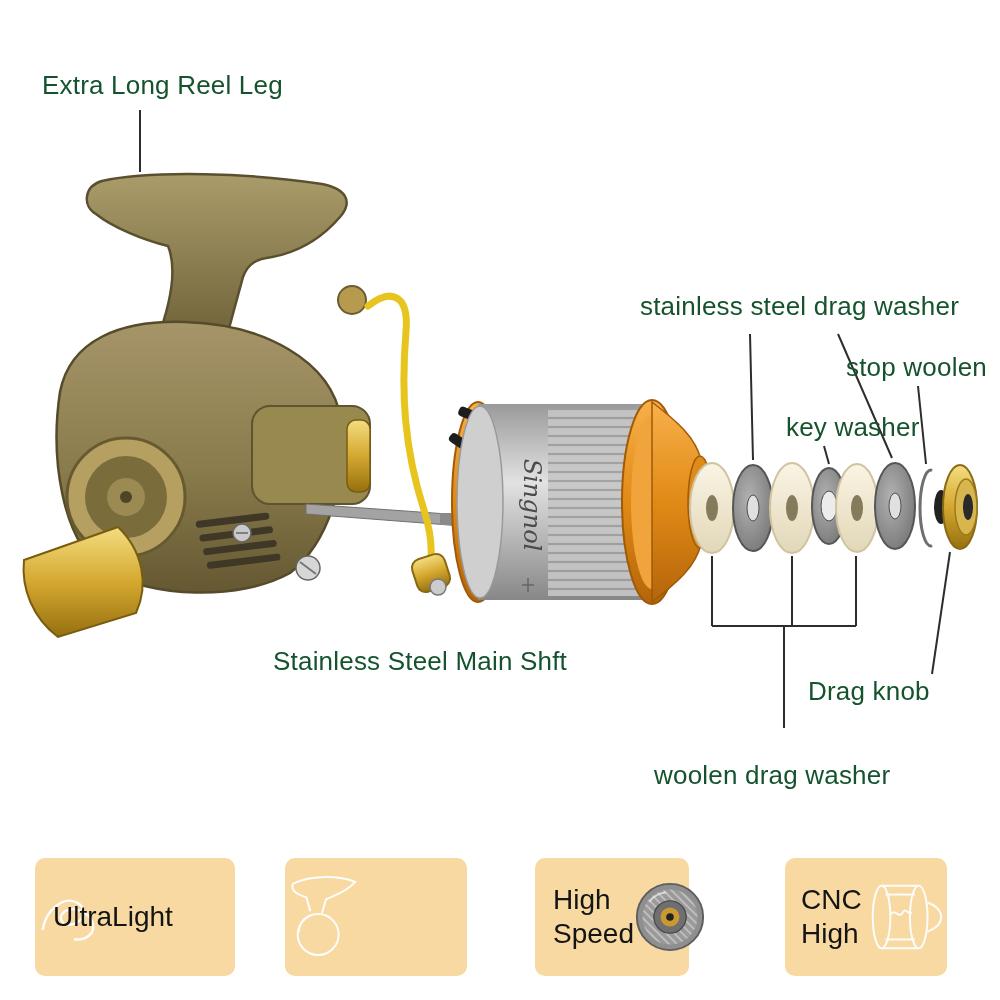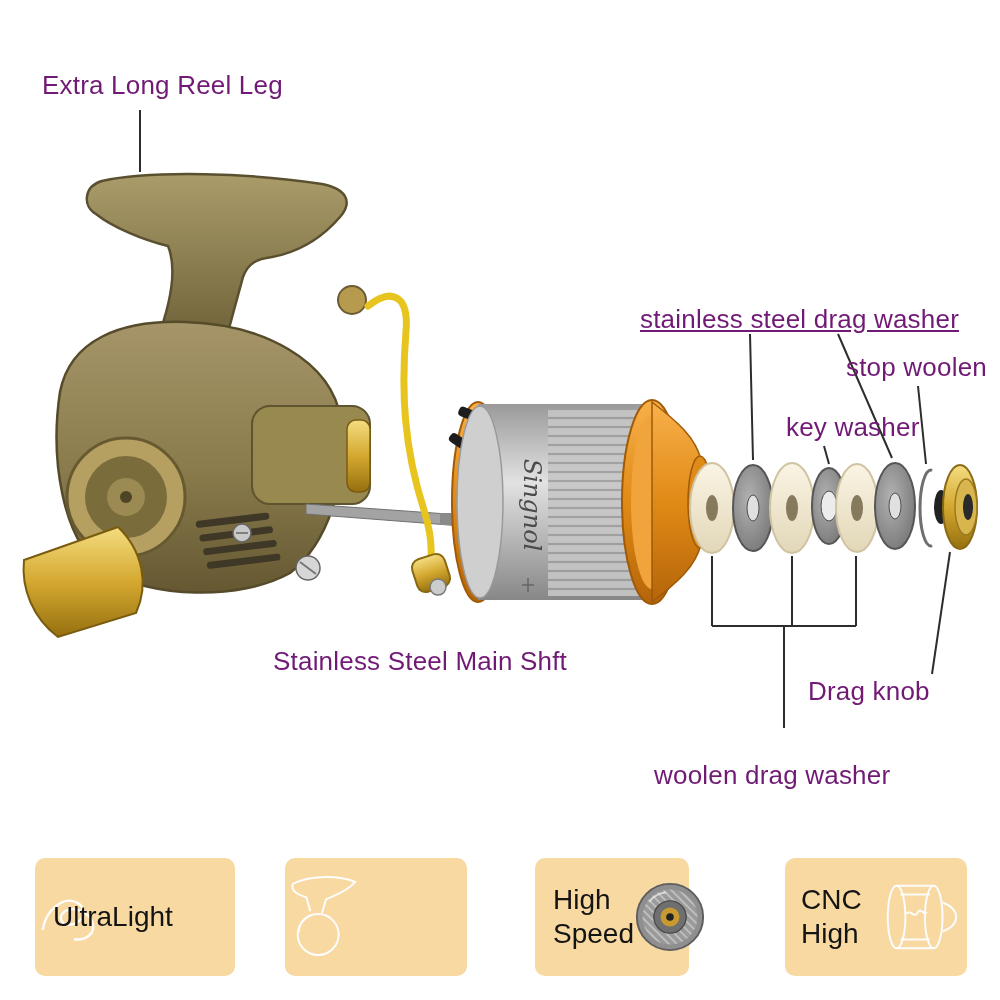--- a/index.html
+++ b/index.html
@@ -2,21 +2,21 @@
 <html><head>
 <meta charset="utf-8">
 <style>
   html,body{margin:0;padding:0;background:#fff;}
   .canvas{
     position:relative;width:1000px;height:1000px;background:#ffffff;
     font-family:"Liberation Sans", sans-serif;overflow:hidden;
   }
   svg.art{position:absolute;left:0;top:0;}
   .callout{
-    position:absolute;font-size:26px;color:#701a75;white-space:nowrap;
+    position:absolute;font-size:26px;color:#14532d;white-space:nowrap;
     letter-spacing:.2px;
   }
   .feature-box{
     position:absolute;top:858px;height:118px;background:#f8d9a2;
     border-radius:10px;display:flex;align-items:center;box-sizing:border-box;
   }
   .ft{font-size:28px;color:#141414;line-height:1.22;}
   .ft span{display:block;}
   .ft span:empty{display:none;}
   .fb-icon{flex:0 0 auto;}
@@ -176,21 +176,21 @@
       <line x1="712" y1="556" x2="712" y2="626"></line>
       <line x1="792" y1="556" x2="792" y2="626"></line>
       <line x1="856" y1="556" x2="856" y2="626"></line>
       <line x1="712" y1="626" x2="856" y2="626"></line>
       <line x1="784" y1="626" x2="784" y2="728"></line>
     </g>
   </svg>
 
   <div class="callout" style="left:42px;top:70px;">Extra Long Reel Leg</div>
 
-  <div class="callout" style="left:640px;top:304px;text-decoration:underline;">stainless steel drag washer</div>
+  <div class="callout" style="left:640px;top:291px;">stainless steel drag washer</div>
 
   <div class="callout" style="left:846px;top:352px;">stop woolen</div>
 
   <div class="callout" style="left:754px;top:412px;padding-left:32px;">key washer</div>
 
   <div class="callout" style="left:808px;top:676px;">Drag knob</div>
 
   <div class="callout" style="left:262px;top:646px;margin-left:11px;">Stainless Steel Main Shft</div>
 
   <div class="callout" style="left:654px;top:732px;margin-top:28px;">woolen drag washer</div>
@@ -231,21 +231,21 @@
       </defs>
       <circle cx="38" cy="38" r="35" fill="#8f8f8f" stroke="#5e5e5e" stroke-width="2"></circle>
       <circle cx="38" cy="38" r="29" fill="url(#pKnurl)"></circle>
       <circle cx="38" cy="38" r="17" fill="#6f6f6f" stroke="#4c4c4c" stroke-width="1.5"></circle>
       <circle cx="38" cy="38" r="10" fill="#c89a30"></circle>
       <circle cx="38" cy="38" r="4" fill="#222"></circle>
       <path d="M 16 22 A 27 27 0 0 1 34 12" fill="none" stroke="#e8e8e8" stroke-width="2" opacity="0.8"></path>
     </svg>
   </div>
 
-  <div class="feature-box" style="left:785px;width:182px;">
+  <div class="feature-box" style="left:785px;width:162px;">
     <div class="ft" style="padding-left:16px;flex:1;">
       <span>CNC</span>
       <span>High</span>
     </div>
     <svg class="fb-icon" width="88" height="92" viewBox="0 0 90 90" style="margin-right:2px;">
       <g fill="none" stroke="#fcfcfc" stroke-width="2">
         <ellipse cx="20" cy="45" rx="9" ry="32"></ellipse>
         <ellipse cx="58" cy="45" rx="9" ry="32"></ellipse>
         <line x1="20" y1="13" x2="58" y2="13"></line>
         <line x1="20" y1="77" x2="58" y2="77"></line>

